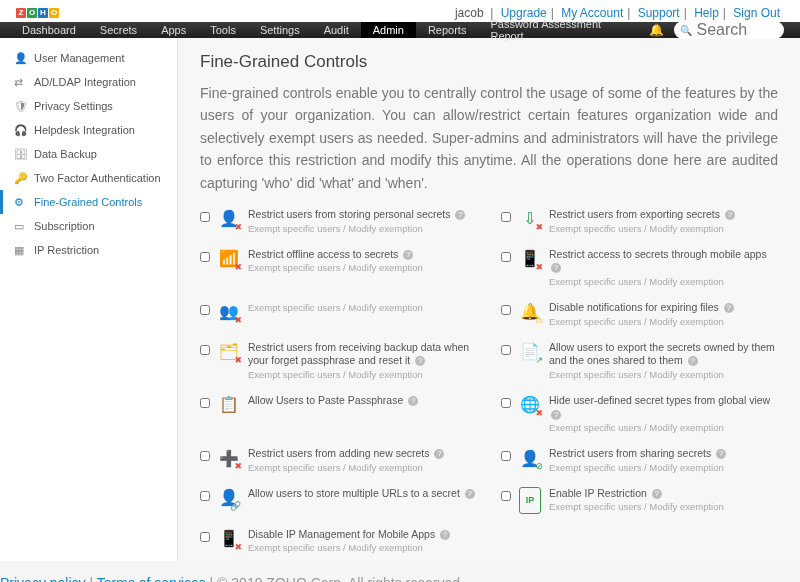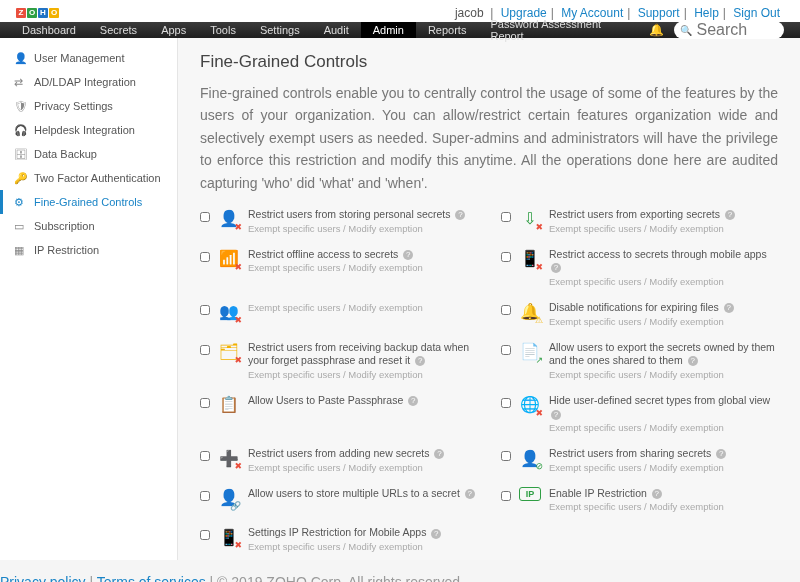--- a/index.html
+++ b/index.html
@@ -236,32 +236,32 @@
       <div class="ctrl">
         <input type="checkbox" style="">
         <div class="cicon">👤<span class="x" style="color:#888">🔗</span></div>
         <div class="ctxt">
             <div class="ctitle"><span>Allow users to store multiple URLs to a secret</span> <span class="help">?</span></div>
           </div>
       </div>
 
       <div class="ctrl">
         <input type="checkbox" style="">
-        <div class="cicon" style="font-size:9px;border:1px solid #2f9e44;border-radius:3px;width:18px;height:14px;line-height:12px;color:#2f9e44;font-weight:bold">IP</div>
+        <div class="cicon" style="font-size:9px;border:1px solid #2f9e44;border-radius:3px;width:18px;height:27px;line-height:12px;color:#2f9e44;font-weight:bold">IP</div>
         <div class="ctxt">
             <div class="ctitle"><span>Enable IP Restriction</span> <span class="help">?</span></div>
             <div class="csub">Exempt specific users / Modify exemption</div>
           </div>
       </div>
 
       <div class="ctrl">
         <input type="checkbox" style="">
         <div class="cicon" style="color:#888">📱<span class="x">✖</span></div>
         <div class="ctxt">
-            <div class="ctitle"><span>Settings IP Restriction for Mobile Apps</span> <span class="help">?</span></div>
+            <div class="ctitle"><span>Disable IP Management for Mobile Apps</span> <span class="help">?</span></div>
             <div class="csub">Exempt specific users / Modify exemption</div>
           </div>
       </div>
 
     </div>
   </div>
 </div>
 
 <div class="footer">
   <a>Privacy policy</a> |

